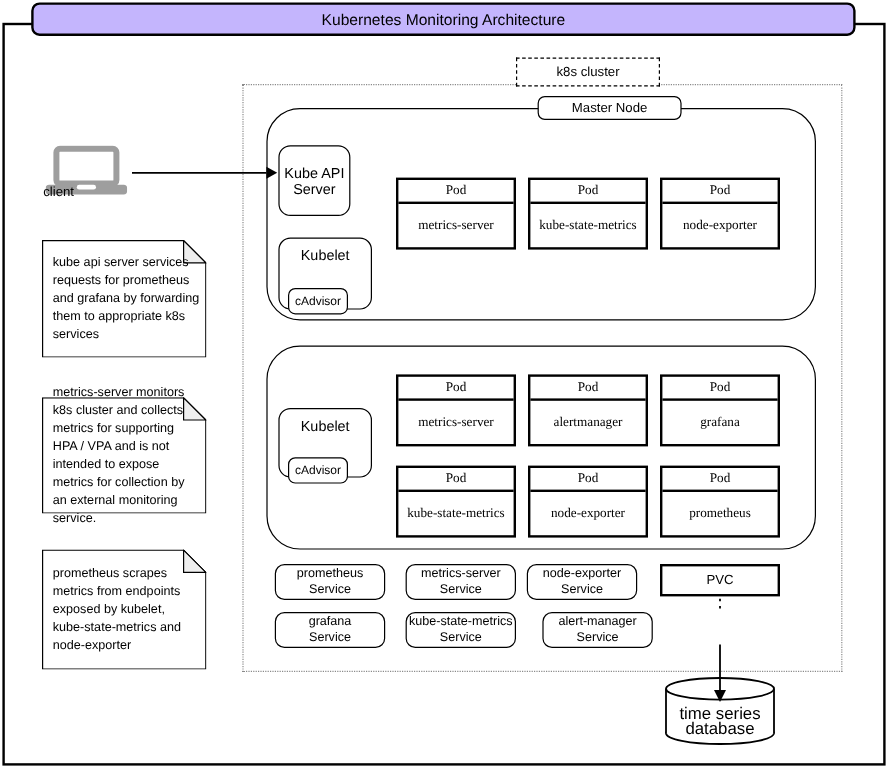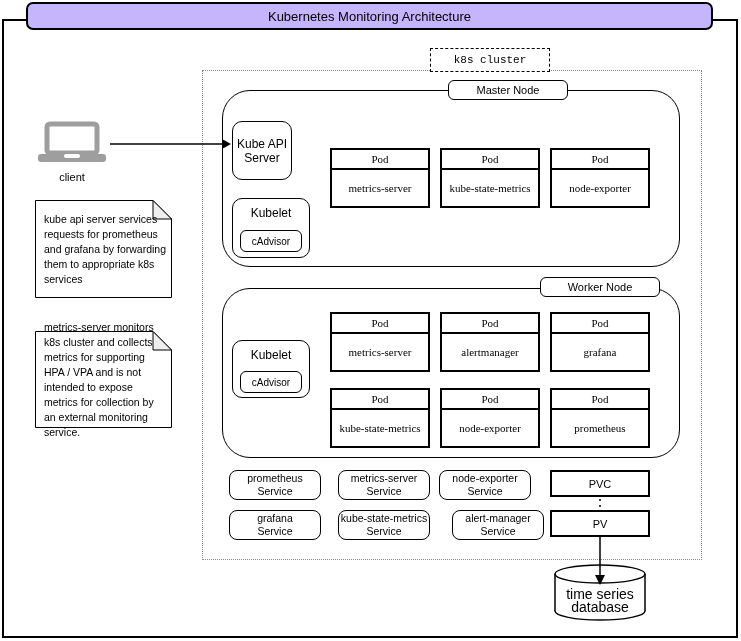--- a/index.html
+++ b/index.html
@@ -7,48 +7,48 @@
     position:relative; width:741px; height:641px; background:#fff;
     font-family:"Liberation Sans", sans-serif; color:#000; overflow:hidden;
   }
   .abs { position:absolute; box-sizing:border-box; }
   .outer-border { left:2px; top:19px; width:736px; height:619px; border:2px solid #000; background:transparent; }
   .title-box {
     left:26px; top:2px; width:687px; height:28px; border:2px solid #000; border-radius:7px;
     background:#c4b5fd; display:flex; align-items:center; justify-content:center;
     font-size:13px;
   }
-  .client-label { left:36px; top:171px; width:72px; text-align:center; font-size:11px; }
+  .client-label { left:36px; top:154px; width:72px; font-size:11px; }
   .note { width:137px;padding-left:33px; }
   .note svg { position:absolute; left:0; top:0; }
   .note-text {
     position:absolute; left:9px; right:6px; top:0; bottom:0;
     display:flex; align-items:center;
     font-size:10.5px; line-height:15px;
   }
   .cluster-boundary { left:202px; top:70px; width:500px; height:490px; border:1px dotted #8a8a8a; }
   .cluster-label {
     left:430px; top:48px; width:120px; height:24px; border:1.5px dashed #000; background:#fff;
-    display:flex; align-items:center; justify-content:center; font-size:11px;font-family:Liberation Mono, monospace;
+    display:flex; align-items:center; justify-content:center; font-size:11px;
   }
   .node-container { border:1.5px solid #000; border-radius:28px; background:#fff; }
   .node-label {
     width:120px; height:20px; border:1.5px solid #000; border-radius:6px; background:#fff;
     display:flex; align-items:center; justify-content:center; font-size:11px;
   }
   .rbox {
     border:1.5px solid #000; border-radius:10px; background:#fff;
     display:flex; align-items:center; justify-content:center; text-align:center; font-size:12px;
   }
   .kubelet { display:block; }
   .kubelet-label { position:absolute; top:7px; left:0; right:0; text-align:center; font-size:12px; }
   .cadvisor {
     border:1.5px solid #000; border-radius:6px; background:#fff;
     display:flex; align-items:center; justify-content:center; font-size:10px;
-    width:62px; height:22px;
+    width:50px; height:22px;margin-top:10px;
   }
   .pod { width:100px; height:60px; border:2px solid #000; background:#fff;font-family:Liberation Serif, serif; }
   .pod-header { height:18px; border-bottom:2px solid #000; display:flex; align-items:center; justify-content:center; font-size:11px; }
   .pod-body { height:36px; display:flex; align-items:center; justify-content:center; font-size:11px; white-space:nowrap; }
   .service {
     width:92px; height:30px; border:1.5px solid #000; border-radius:8px; background:#fff;
     display:flex; flex-direction:column; align-items:center; justify-content:center;
     font-size:10.5px; line-height:13px; text-align:center; white-space:nowrap;
   }
   .pvbox {
@@ -87,20 +87,27 @@
   </div>
 
   <div class="abs note" style="left:35px; top:331px; height:97px;">
     <svg width="137" height="97" viewBox="0 0 137 97">
       <path d="M0.5,0.5 H118 L136.5,19 V96.5 H0.5 Z" fill="#fff" stroke="#000"></path>
       <path d="M118,0.5 V19 H136.5 Z" fill="#eeeeee" stroke="#000"></path>
     </svg>
     <div class="note-text">metrics-server monitors k8s cluster and collects metrics for supporting HPA / VPA and is not intended to expose metrics for collection by an external monitoring service.</div>
   </div>
 
+  <div class="abs note" style="left:35px; top:458px; height:100px;">
+    <svg width="137" height="100" viewBox="0 0 137 100">
+      <path d="M0.5,0.5 H118 L136.5,19 V99.5 H0.5 Z" fill="#fff" stroke="#000"></path>
+      <path d="M118,0.5 V19 H136.5 Z" fill="#eeeeee" stroke="#000"></path>
+    </svg>
+    <div class="note-text">prometheus scrapes metrics from endpoints exposed by kubelet, kube-state-metrics and node-exporter</div>
+  </div>
 
   <div class="abs cluster-boundary"></div>
   <div class="abs cluster-label">
     <span>k8s cluster</span>
   </div>
 
   <div class="abs node-container" style="left:222px; top:90px; width:458px; height:177px;"></div>
   <div class="abs node-label" style="left:448px; top:80px;">
     <span>Master Node</span>
   </div>
@@ -123,23 +130,20 @@
   <div class="abs pod" style="left:440px; top:148px;">
     <div class="pod-header">Pod</div>
     <div class="pod-body">kube-state-metrics</div>
   </div>
   <div class="abs pod" style="left:550px; top:148px;">
     <div class="pod-header">Pod</div>
     <div class="pod-body">node-exporter</div>
   </div>
 
   <div class="abs node-container" style="left:222px; top:288px; width:458px; height:170px;"></div>
-  <div class="abs node-label" style="left:540px; top:277px;">
-    <span>Worker Node</span>
-  </div>
 
   <div class="abs rbox kubelet" style="left:232px; top:340px; width:78px; height:58px;">
     <div class="kubelet-label">Kubelet</div>
   </div>
   <div class="abs cadvisor" style="left:240px; top:371px;">
     <span>cAdvisor</span>
   </div>
 
   <div class="abs pod" style="left:330px; top:312px;">
     <div class="pod-header">Pod</div>
@@ -186,23 +190,20 @@
     <div>kube-state-metrics</div>
     <div>Service</div>
   </div>
   <div class="abs service" style="left:452px; top:510px;">
     <div>alert-manager</div>
     <div>Service</div>
   </div>
 
   <div class="abs pvbox" style="top:470px;">
     <span>PVC</span>
-  </div>
-  <div class="abs pvbox" style="top:510px;">
-    <span>PV</span>
   </div>
 
   <svg class="abs" style="left:553px; top:564px;" width="94" height="58" viewBox="0 0 94 58">
     <ellipse cx="47" cy="47" rx="45" ry="9" fill="#fff" stroke="#000" stroke-width="1.5"></ellipse>
     <rect x="2" y="10" width="90" height="37" fill="#fff"></rect>
     <line x1="2" y1="10" x2="2" y2="47" stroke="#000" stroke-width="1.5"></line>
     <line x1="92" y1="10" x2="92" y2="47" stroke="#000" stroke-width="1.5"></line>
     <ellipse cx="47" cy="10" rx="45" ry="9" fill="#fff" stroke="#000" stroke-width="1.5"></ellipse>
   </svg>
   <div class="abs db-text">

